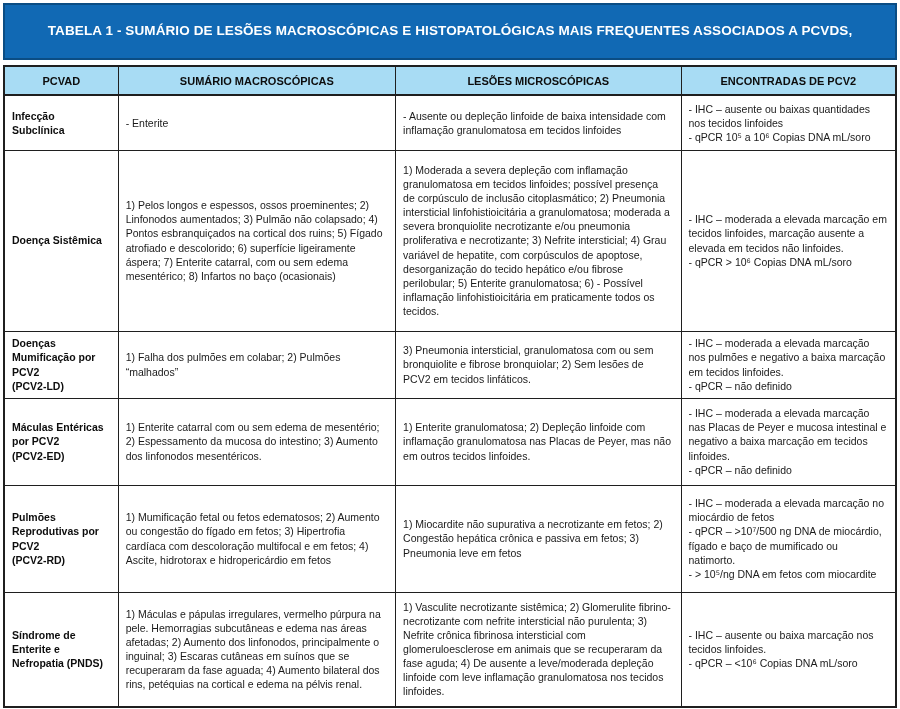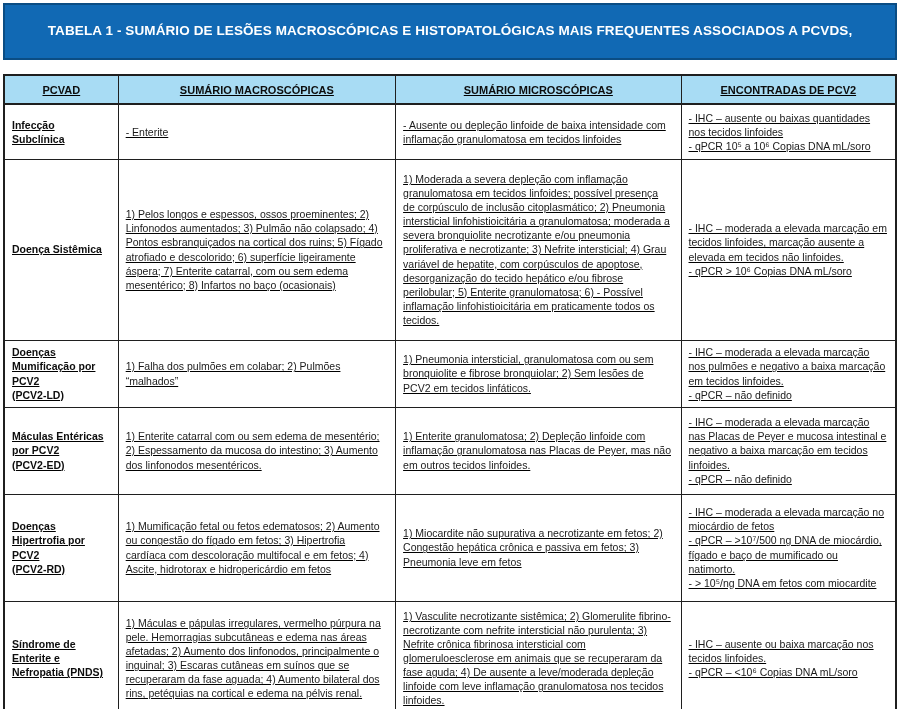--- a/index.html
+++ b/index.html
@@ -23,28 +23,27 @@
     color: #ffffff;
     display: flex;
     flex-direction: column;
     justify-content: center;
     align-items: center;
     text-align: center;
     font-weight: bold;
     font-size: 13.5px;
     line-height: 1.55;
     letter-spacing: 0.1px;
-    margin-bottom: 14px;
+    margin-bottom: 5px;
   }
   table.main {
     width: 100%;
     border-collapse: collapse;
     table-layout: fixed;
     border: 2px solid #1f1f1f;
-    text-decoration: underline;
   }
   col.c1 { width: 12.8%; }
   col.c2 { width: 31.1%; }
   col.c3 { width: 32.0%; }
   col.c4 { width: 24.1%; }
   th, td {
     border: 1px solid #1f1f1f;
     vertical-align: middle;
     box-sizing: border-box;
   }
@@ -89,21 +88,21 @@
     <colgroup>
       <col class="c1">
         <col class="c2">
         <col class="c3">
         <col class="c4">
     </colgroup>
     <thead>
       <tr>
         <th>PCVAD</th>
         <th>SUMÁRIO MACROSCÓPICAS</th>
-        <th>SUMÁRIO MICROSCÓPICAS</th>
+        <th>LESÕES MICROSCÓPICAS</th>
         <th>ENCONTRADAS DE PCV2</th>
       </tr>
     </thead>
     <tbody>
       <tr class="r1">
         <td class="pcvad">Infecção Subclínica</td>
         <td>- Enterite</td>
         <td>- Ausente ou depleção linfoide de baixa intensidade com inflamação granulomatosa em tecidos linfoides</td>
         <td>- IHC – ausente ou baixas quantidades nos tecidos linfoides
 - qPCR  10⁵ a 10⁶ Copias DNA mL/soro</td>
@@ -112,34 +111,34 @@
         <td class="pcvad">Doença Sistêmica</td>
         <td>1) Pelos longos e espessos, ossos proeminentes; 2) Linfonodos aumentados; 3) Pulmão não colapsado; 4) Pontos esbranquiçados na cortical dos ruins; 5) Fígado atrofiado e descolorido; 6) superfície ligeiramente áspera; 7) Enterite catarral, com ou sem edema mesentérico; 8) Infartos no baço (ocasionais)</td>
         <td>1) Moderada a severa depleção com inflamação granulomatosa em tecidos linfoides; possível presença de corpúsculo de inclusão citoplasmático; 2) Pneumonia intersticial linfohistioicitária a granulomatosa; moderada a severa bronquiolite necrotizante e/ou pneumonia proliferativa e necrotizante; 3) Nefrite intersticial; 4) Grau variável de hepatite, com corpúsculos de apoptose, desorganização do tecido hepático e/ou fibrose perilobular; 5) Enterite granulomatosa; 6) - Possível inflamação linfohistioicitária em praticamente todos os tecidos.</td>
         <td>- IHC – moderada a elevada marcação em tecidos linfoides, marcação ausente a elevada em tecidos não linfoides.
 - qPCR &gt; 10⁶ Copias DNA mL/soro</td>
       </tr>
       <tr class="r3">
         <td class="pcvad">Doenças Mumificação por PCV2
 (PCV2-LD)</td>
         <td>1) Falha dos pulmões em colabar; 2) Pulmões “malhados”</td>
-        <td>1) Pneumonia intersticial, granulomatosa com ou sem bronquiolite e fibrose bronquiolar; 2) Sem lesões de PCV2 em tecidos linfáticos.</td>
+        <td>3) Pneumonia intersticial, granulomatosa com ou sem bronquiolite e fibrose bronquiolar; 2) Sem lesões de PCV2 em tecidos linfáticos.</td>
         <td>- IHC – moderada a elevada marcação nos pulmões e negativo a baixa marcação em tecidos linfoides.
 - qPCR – não definido</td>
       </tr>
       <tr class="r4">
         <td class="pcvad">Máculas Entéricas por PCV2
 (PCV2-ED)</td>
         <td>1) Enterite catarral com ou sem edema de mesentério; 2) Espessamento da mucosa do intestino; 3) Aumento dos linfonodos mesentéricos.</td>
         <td>1) Enterite granulomatosa; 2) Depleção linfoide com inflamação granulomatosa nas Placas de Peyer, mas não em outros tecidos linfoides.</td>
         <td>- IHC – moderada a elevada marcação nas Placas de Peyer e mucosa intestinal e negativo a baixa marcação em tecidos linfoides.
 - qPCR – não definido</td>
       </tr>
       <tr class="r5">
-        <td class="pcvad">Doenças Hipertrofia por PCV2
+        <td class="pcvad">Pulmões Reprodutivas por PCV2
 (PCV2-RD)</td>
         <td>1) Mumificação fetal ou fetos edematosos; 2) Aumento ou congestão do fígado em fetos; 3) Hipertrofia cardíaca com descoloração multifocal e em fetos; 4) Ascite, hidrotorax e hidropericárdio em fetos</td>
         <td>1) Miocardite não supurativa a necrotizante em fetos; 2) Congestão hepática crônica e passiva em fetos; 3) Pneumonia leve em fetos</td>
         <td>- IHC – moderada a elevada marcação no miocárdio de fetos
 - qPCR – &gt;10⁷/500 ng DNA de miocárdio, fígado e baço de mumificado ou natimorto.
 - &gt; 10⁵/ng DNA em fetos com miocardite</td>
       </tr>
       <tr class="r6">
         <td class="pcvad">Síndrome de Enterite e Nefropatia (PNDS)</td>
         <td>1) Máculas e pápulas irregulares, vermelho púrpura na pele. Hemorragias subcutâneas e edema nas áreas afetadas; 2) Aumento dos linfonodos, principalmente o inguinal; 3) Escaras cutâneas em suínos que se recuperaram da fase aguada; 4) Aumento bilateral dos rins, petéquias na cortical e edema na pélvis renal.</td>

